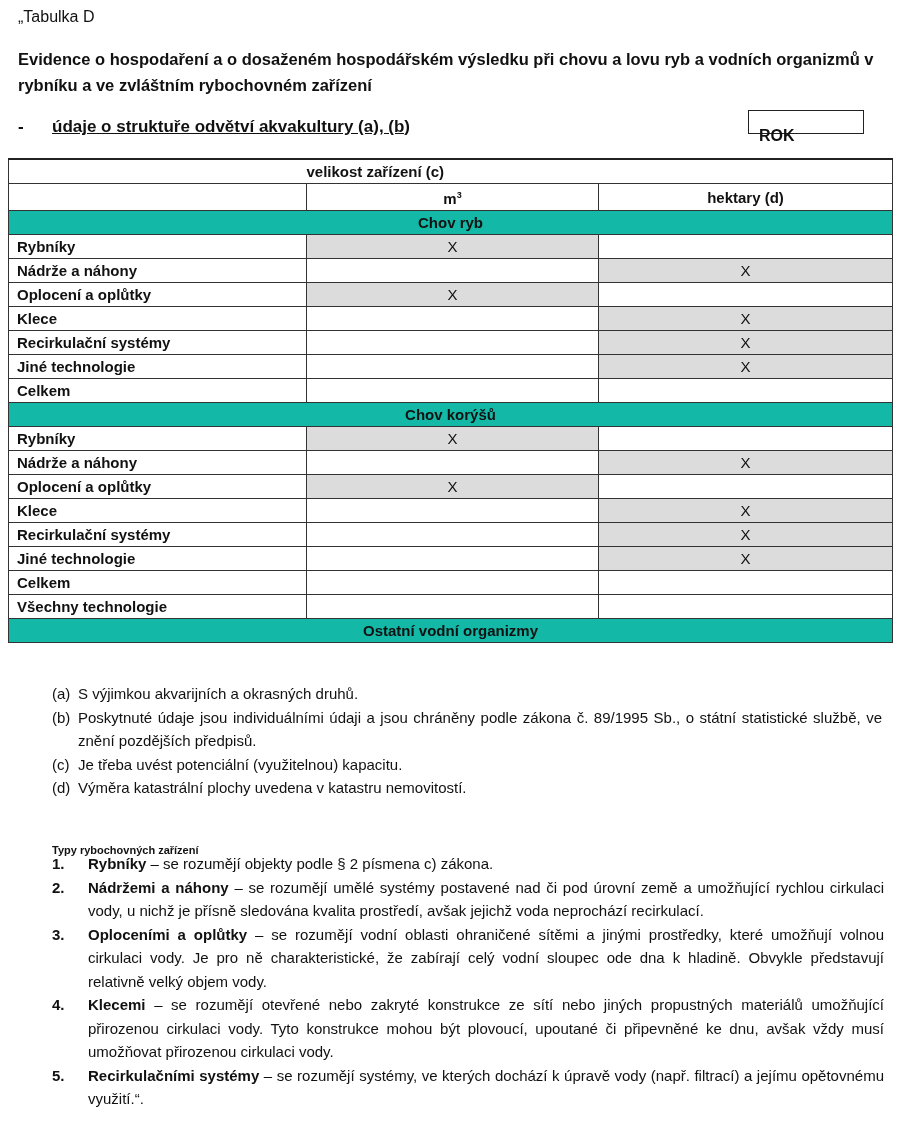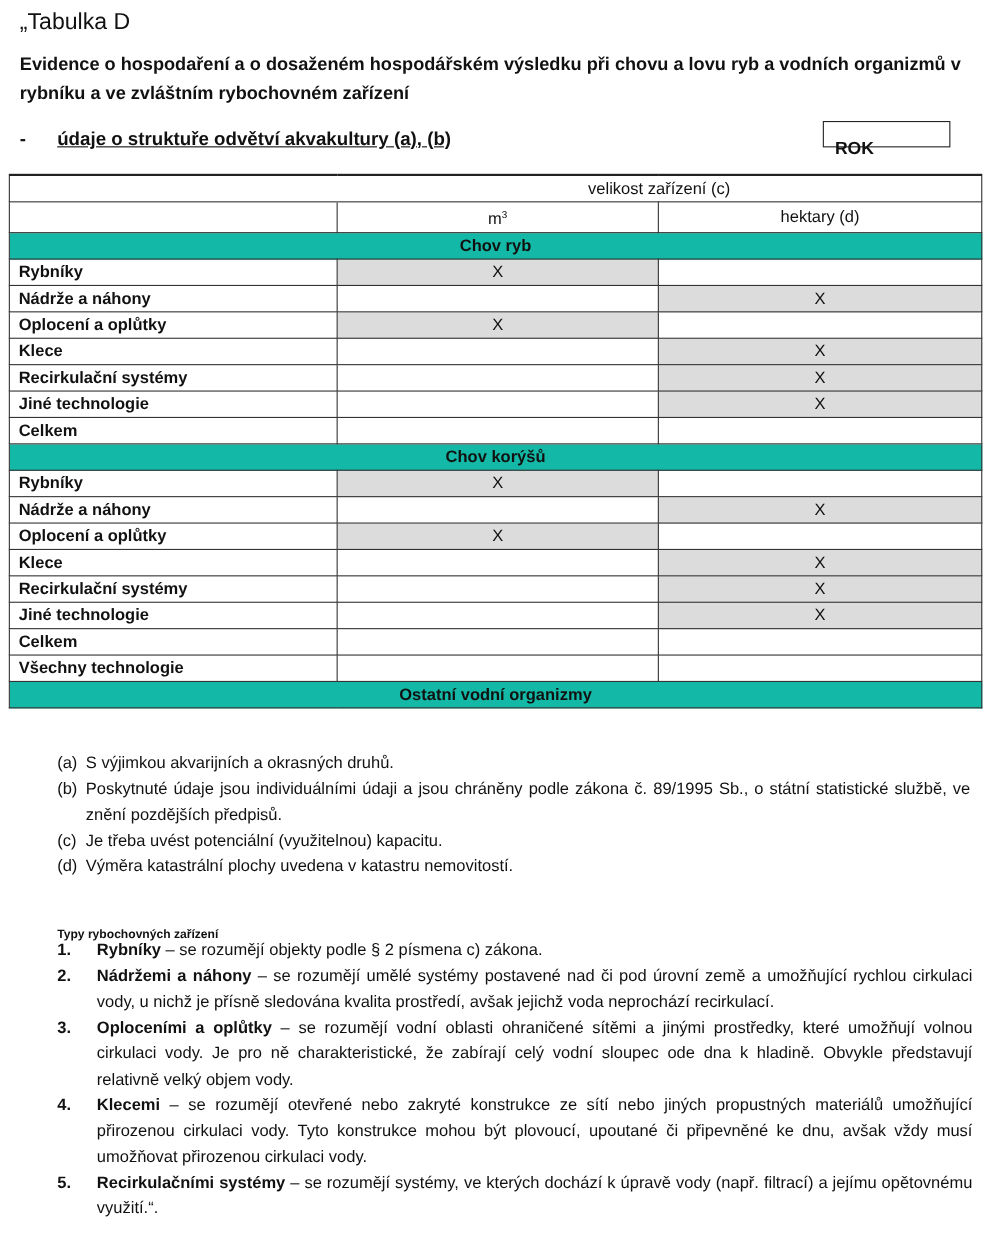--- a/index.html
+++ b/index.html
@@ -1,32 +1,32 @@
 <!DOCTYPE html>
 <html><head>
 <meta charset="utf-8">
 <style>
   html, body { margin:0; padding:0; background:#fff; }
   body { width:907px; height:1137px; position:relative; overflow:hidden;
          font-family:"Liberation Sans", sans-serif; color:#111; }
   .abs { position:absolute; }
-  .title-d { left:18px; top:8px; font-size:21px; }
+  .title-d { left:18px; top:8px; font-size:16px; }
   .heading { left:18px; top:46px; width:870px; font-size:16.5px; font-weight:bold; line-height:26px; }
   .subhead { left:18px; top:117px; font-size:17px; font-weight:bold; }
   .subhead .dash { display:inline-block; width:34px; }
   .subhead .u { text-decoration:underline; }
   .rok { left:748px; top:110px; width:116px; height:24px; border:1.5px solid #222;
          font-size:16px; font-weight:bold; box-sizing:border-box; padding:16px 0 0 10px; }
   table.grid { position:absolute; left:8px; top:158px; width:885px; border-collapse:collapse;
                font-size:15px; font-weight:bold; }
   table.grid td { border:1.2px solid #333; height:23px; padding:0 0 0 8px; line-height:23px; box-sizing:border-box; }
   table.grid td.c1 { width:298px; }
   table.grid td.c2 { width:292px; text-align:center; padding:0; font-weight:normal; }
   table.grid td.c3 { text-align:center; padding:0; font-weight:normal; }
-  table.grid td.hdr { text-align:center; font-weight:normal; padding:0; }
+  table.grid td.hdr { font-weight:bold; padding:0; }
   table.grid td.sec { background:#14b8a6; text-align:center; padding:0; }
   table.grid td.g { background:#dcdcdc; }
   table.grid tr.top td { border-top:2px solid #222; }
   sup { font-size:9px; }
   .notes { left:52px; top:682px; width:830px; font-size:15px; line-height:23.5px; }
   .note { display:flex; }
   .note .k { width:26px; flex:none; }
   .note .t { flex:1; text-align:justify; }
   .types-title { left:52px; top:844px; font-size:11px; font-weight:bold; }
   .types { left:52px; top:852px; width:832px; font-size:15px; line-height:23.5px; }

